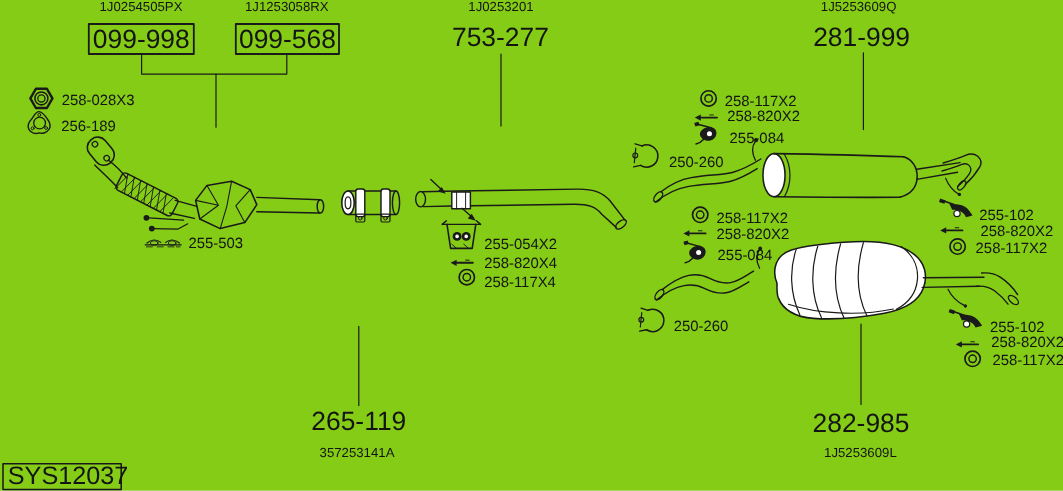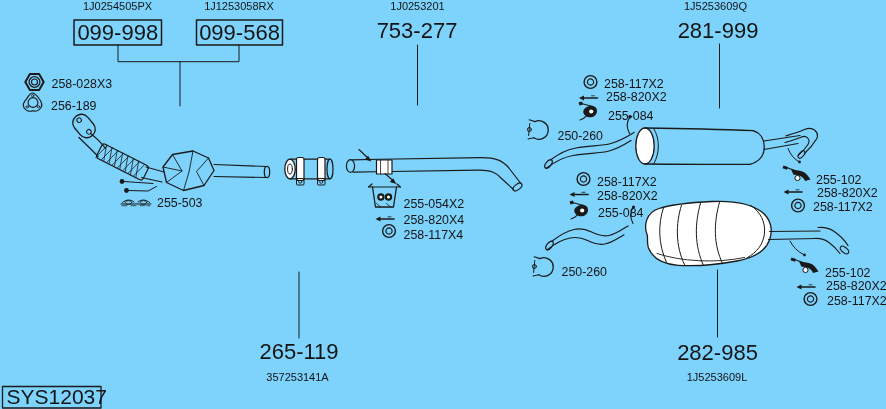--- a/index.html
+++ b/index.html
@@ -1,16 +1,16 @@
 <!DOCTYPE html>
 <html><head>
 <meta charset="utf-8">
 <style>
   html,body{margin:0;padding:0;background:#e8e8e8;}
-  .stage{width:886px;height:409px;background:#7dd3fc;position:relative;overflow:hidden;}
+  .stage{width:886px;height:409px;background:#84cc16;position:relative;overflow:hidden;}
   svg{display:block;}
   text{font-family:"Liberation Sans","DejaVu Sans",sans-serif;fill:#141414;}
   .tbig{font-size:22px;}
   .tsmall{font-size:12.4px;}
   .toem{font-size:11px;}
   .tsys{font-size:21px;}
   .mid{text-anchor:middle;}
   .w07,.w08,.w09,.w10,.w11,.w12,.w13,.w14,.w15,.w16,.w20{
     stroke:#1a1a1a;fill:none;stroke-linecap:round;stroke-linejoin:round;}
   .w07{stroke-width:.7}.w08{stroke-width:.8}.w09{stroke-width:.9}

